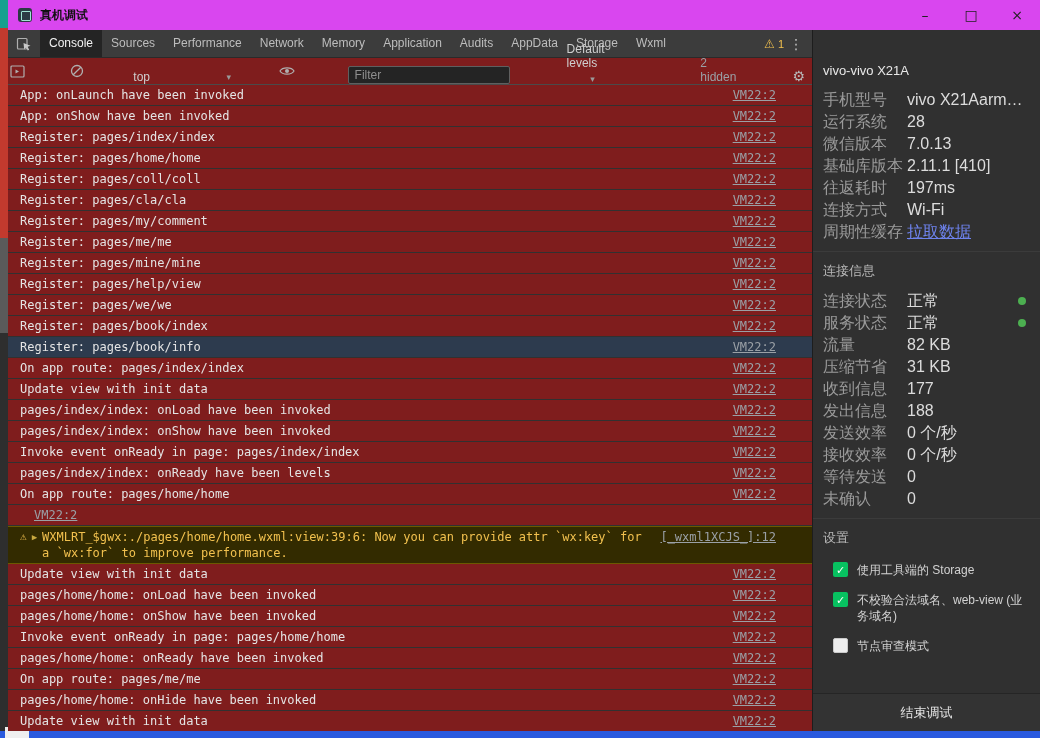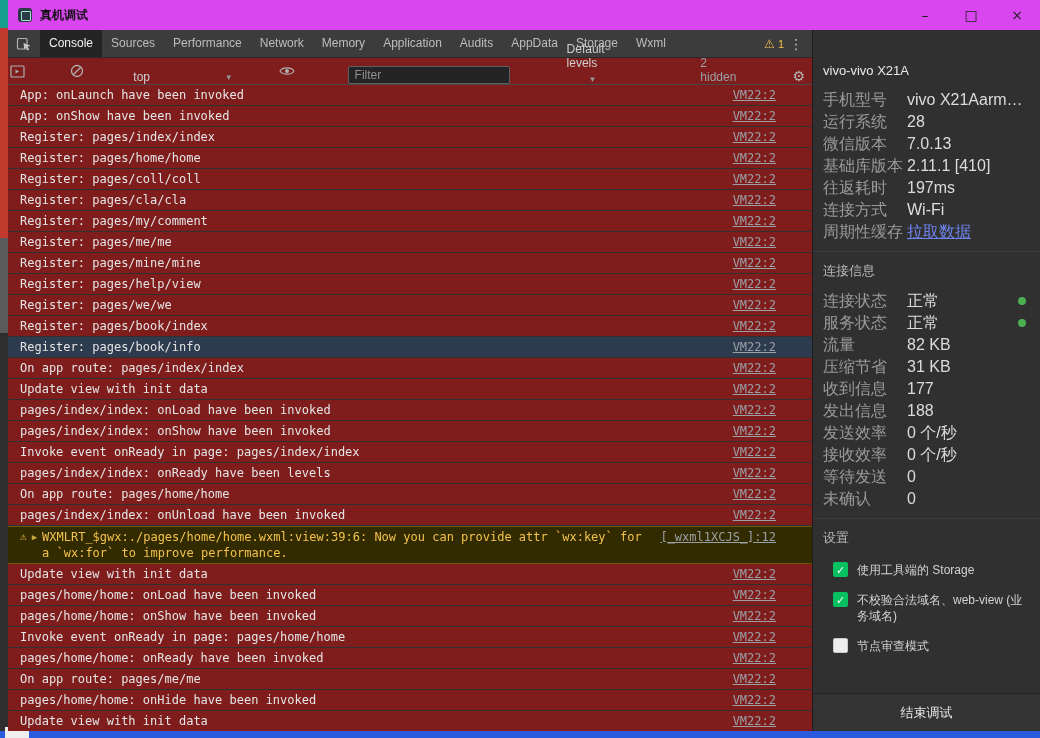--- a/index.html
+++ b/index.html
@@ -258,21 +258,20 @@
           </div>
           <div class="crow">
             <span class="ctext">pages/index/index: onReady have been levels</span>
             <a class="clink">VM22:2</a>
           </div>
           <div class="crow">
             <span class="ctext">On app route: pages/home/home</span>
             <a class="clink">VM22:2</a>
           </div>
           <div class="crow">
-            <span class="ctext">pages/index/index: onUnload have been invoked</span>
             <a class="clink">VM22:2</a>
           </div>
           <div class="crow warn">
             <span class="warn-icon">⚠</span>
             <span class="disclosure">▶</span>
             <span class="ctext">WXMLRT_$gwx:./pages/home/home.wxml:view:39:6: Now you can provide attr `wx:key` for a `wx:for` to improve performance.</span>
             <a class="clink">[_wxml1XCJS_]:12</a>
           </div>
           <div class="crow">
             <span class="ctext">Update view with init data</span>

